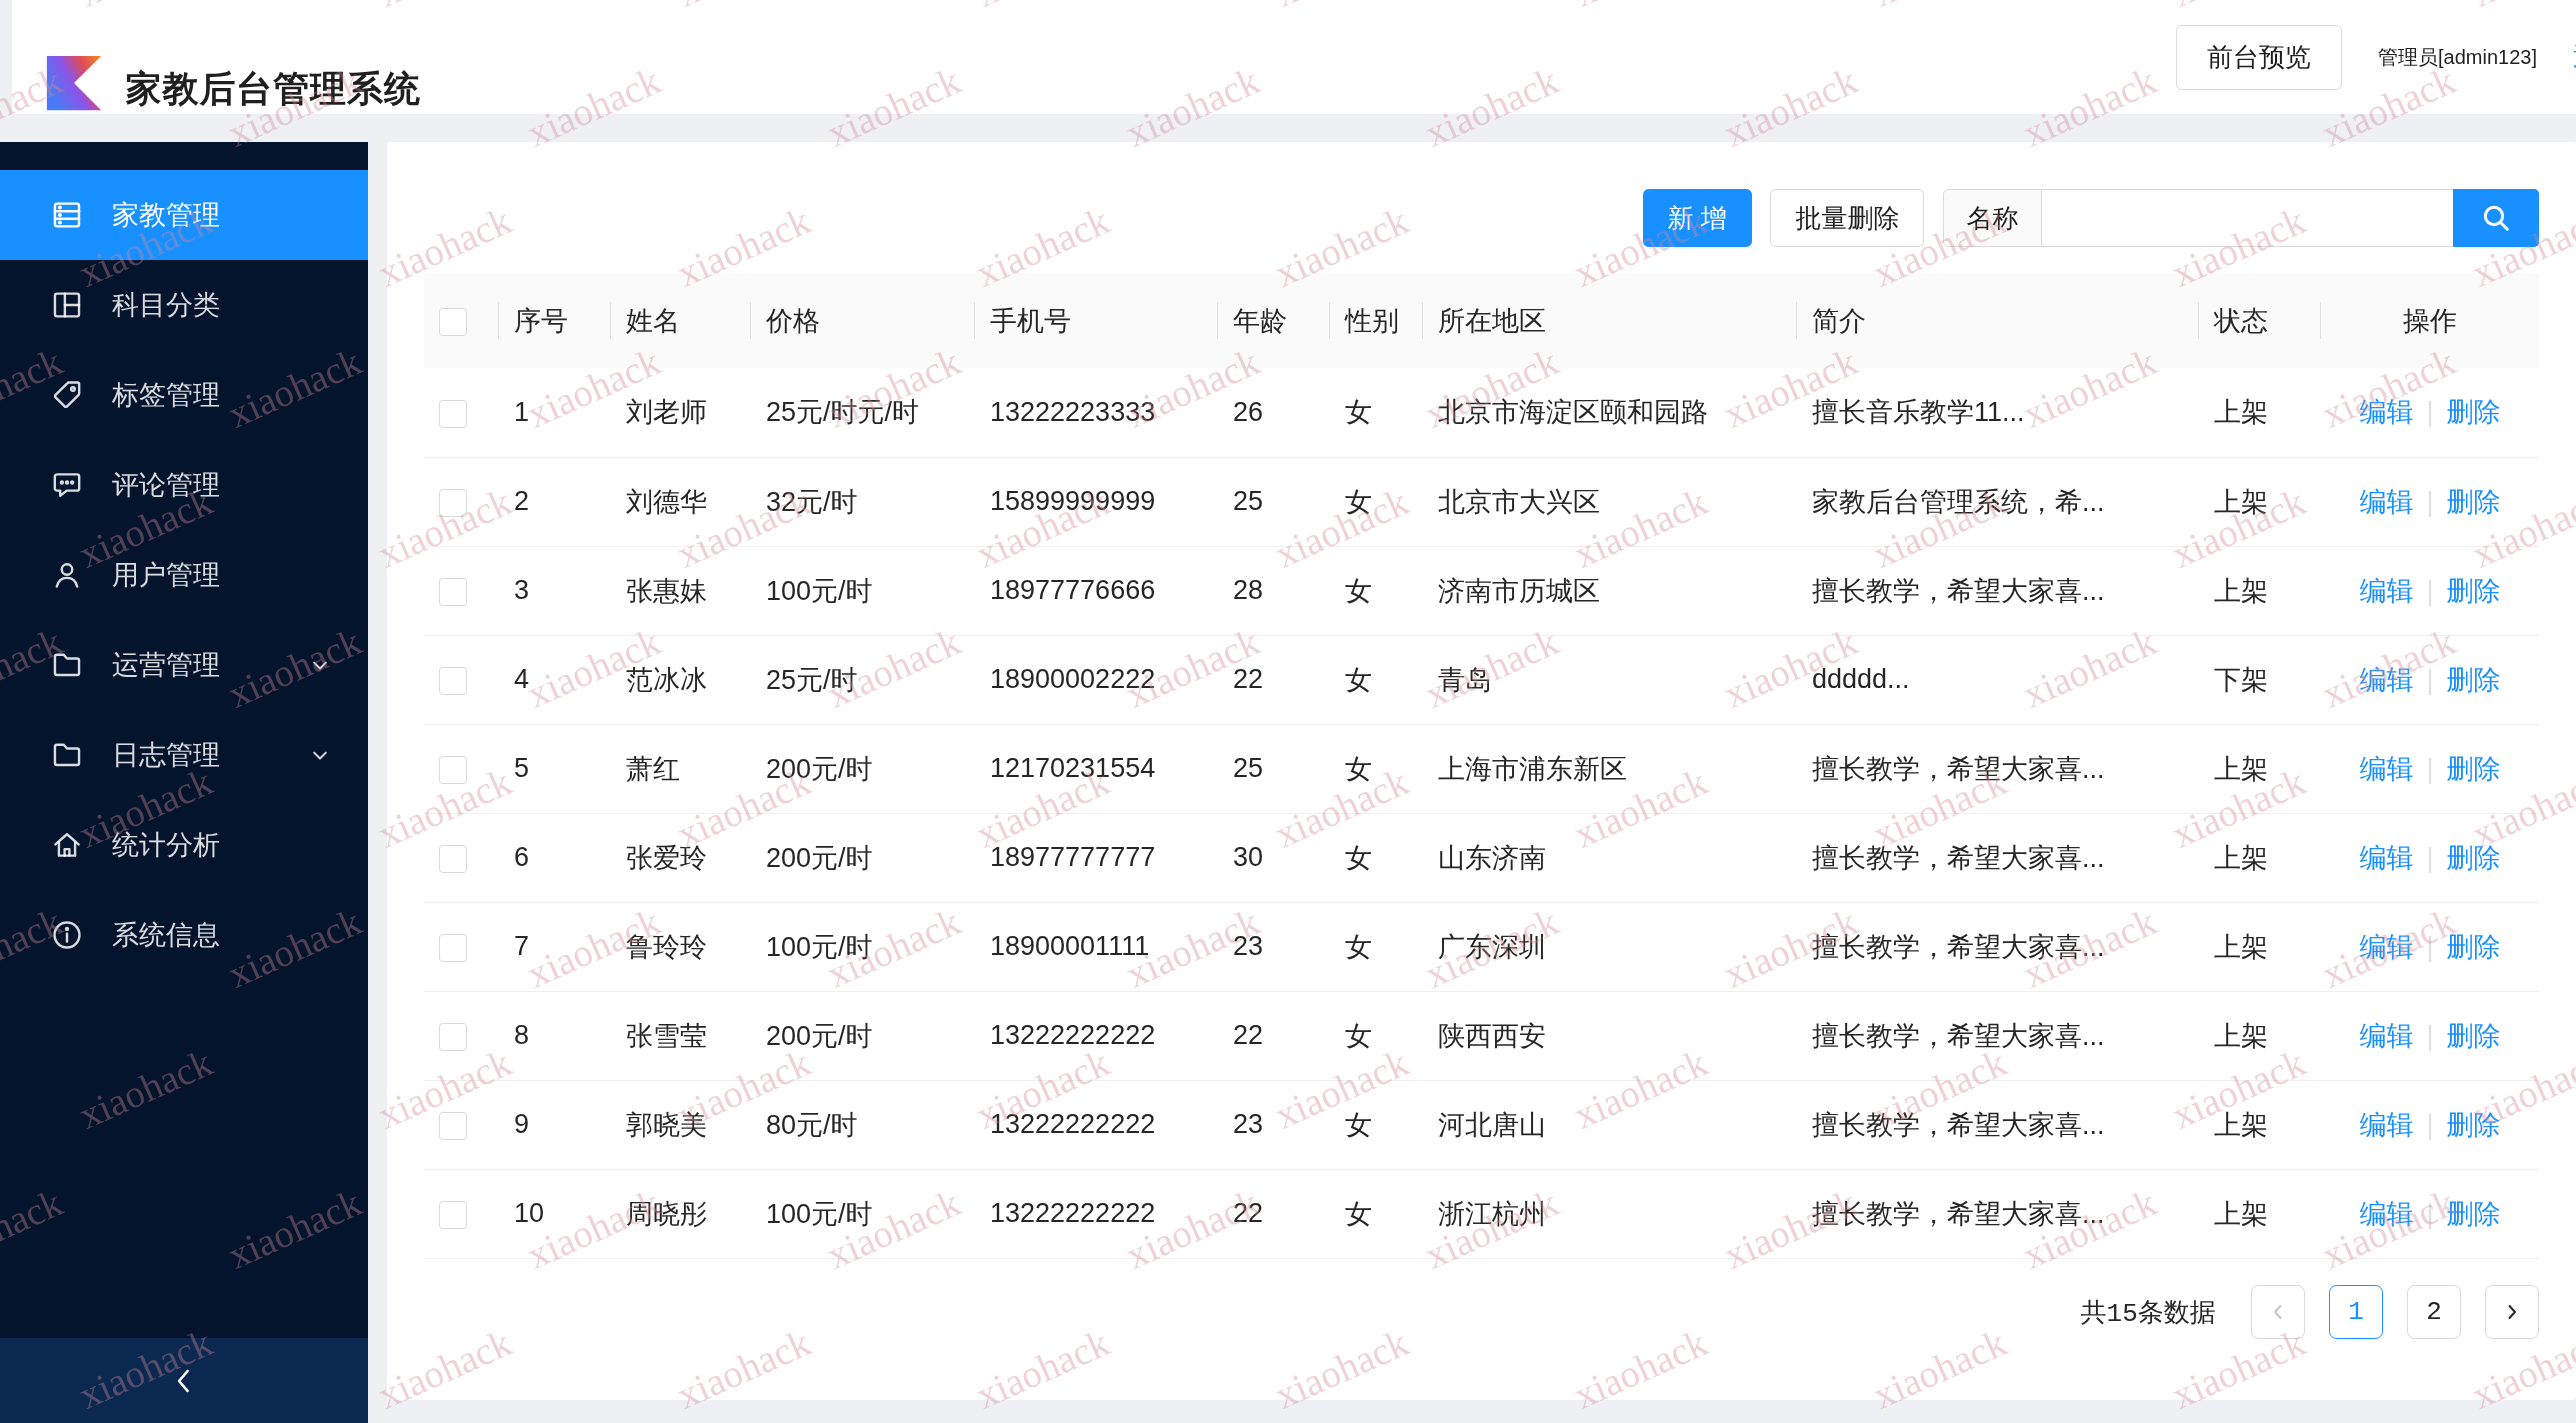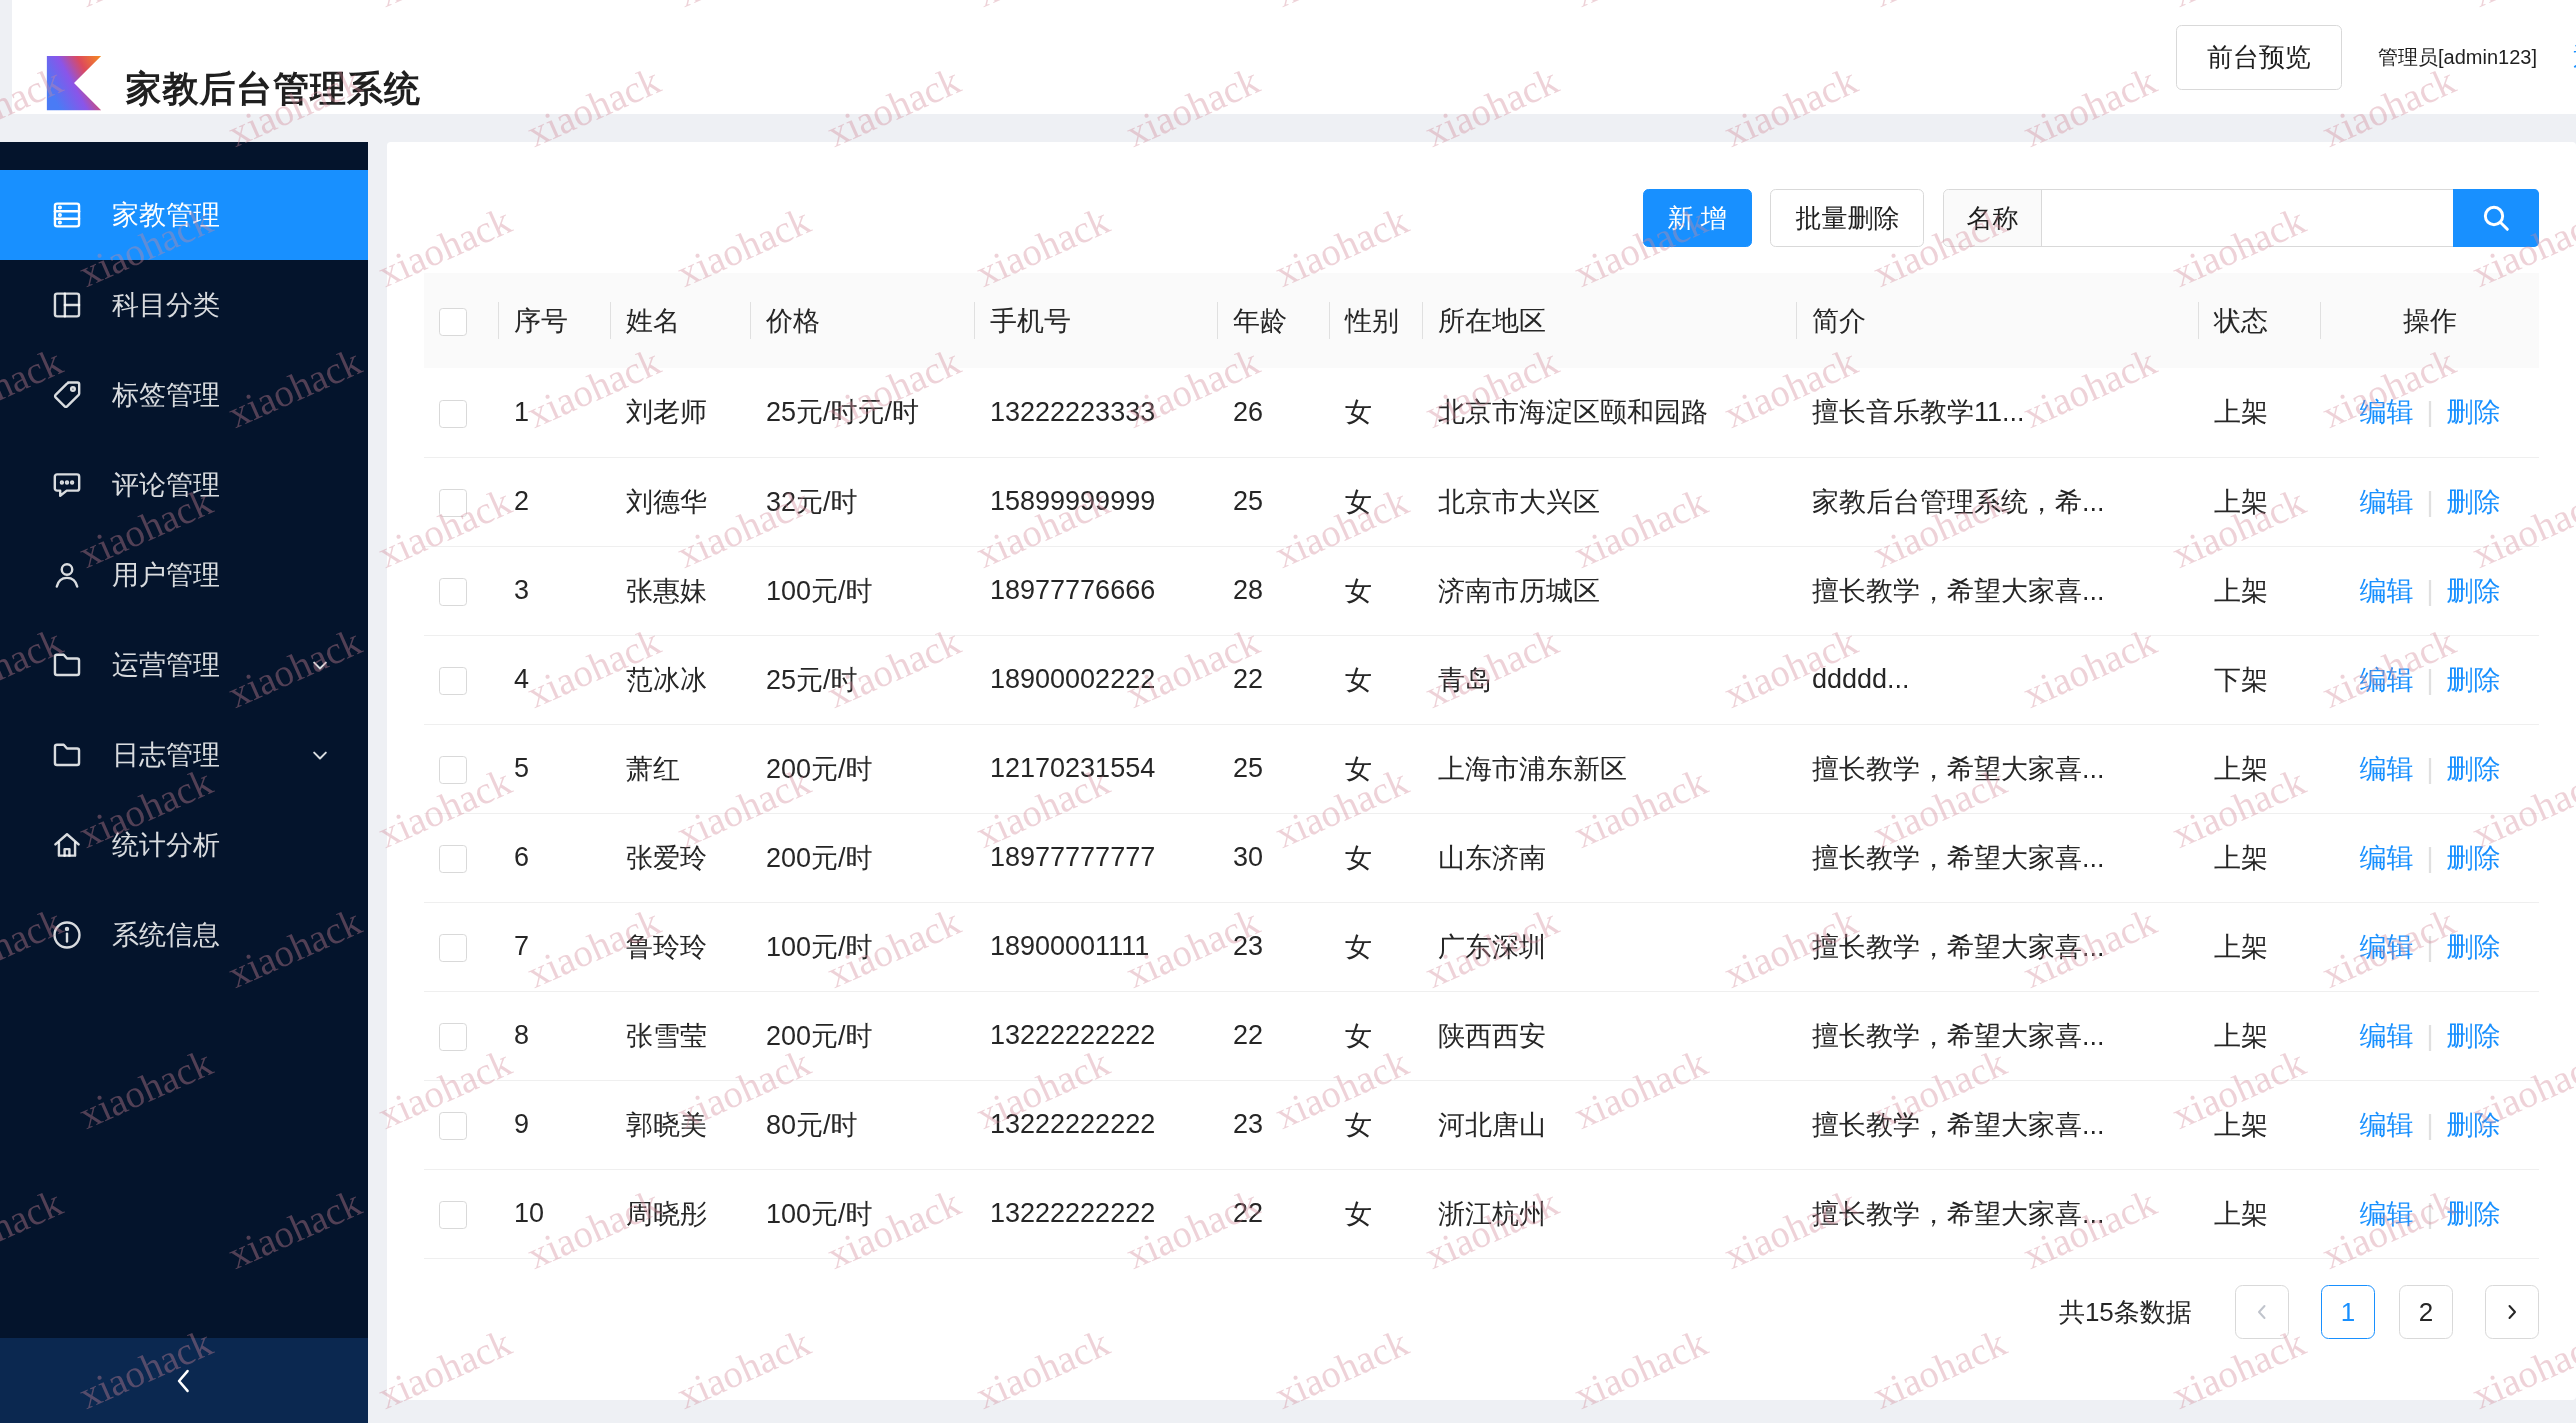--- a/index.html
+++ b/index.html
@@ -81,21 +81,21 @@
     white-space:nowrap; overflow:hidden;
   }
   thead th:last-child, tbody td:last-child { text-align:center; }
   .cbx {
     width:28px; height:28px; border:1.9px solid #d9d9d9; border-radius:3.7px; background:#fff;
     display:inline-block; cursor:pointer; vertical-align:middle;
   }
   .op-link { color:#1890ff; text-decoration:none; cursor:pointer; }
   .op-divider { color:#e0e0e0; margin:0 13px; }
   
-  .pagination { position:absolute; right:37px; top:1143px; display:flex; align-items:center; gap:32px; }
+  .pagination { position:absolute; right:37px; top:1143px; display:flex; align-items:center; gap:24px;font-family:Liberation Mono, monospace; }
   .page-total { font-size:26px; color:#262626; margin-right:11.2px; }
   .page-btn {
     min-width:54px; height:54px; border:0.9px solid #d9d9d9; border-radius:7.5px; background:#fff;
     display:flex; align-items:center; justify-content:center; font-size:26px; color:#262626; cursor:pointer;
   }
   .page-btn.disabled { color:#c0c4cc; }
   .page-btn.active { border-color:#1890ff; color:#1890ff; }
   .page-btn svg { width:24px; height:24px; }
   
   .watermark-layer { position:absolute; inset:0; overflow:hidden; pointer-events:none; z-index:99; }

